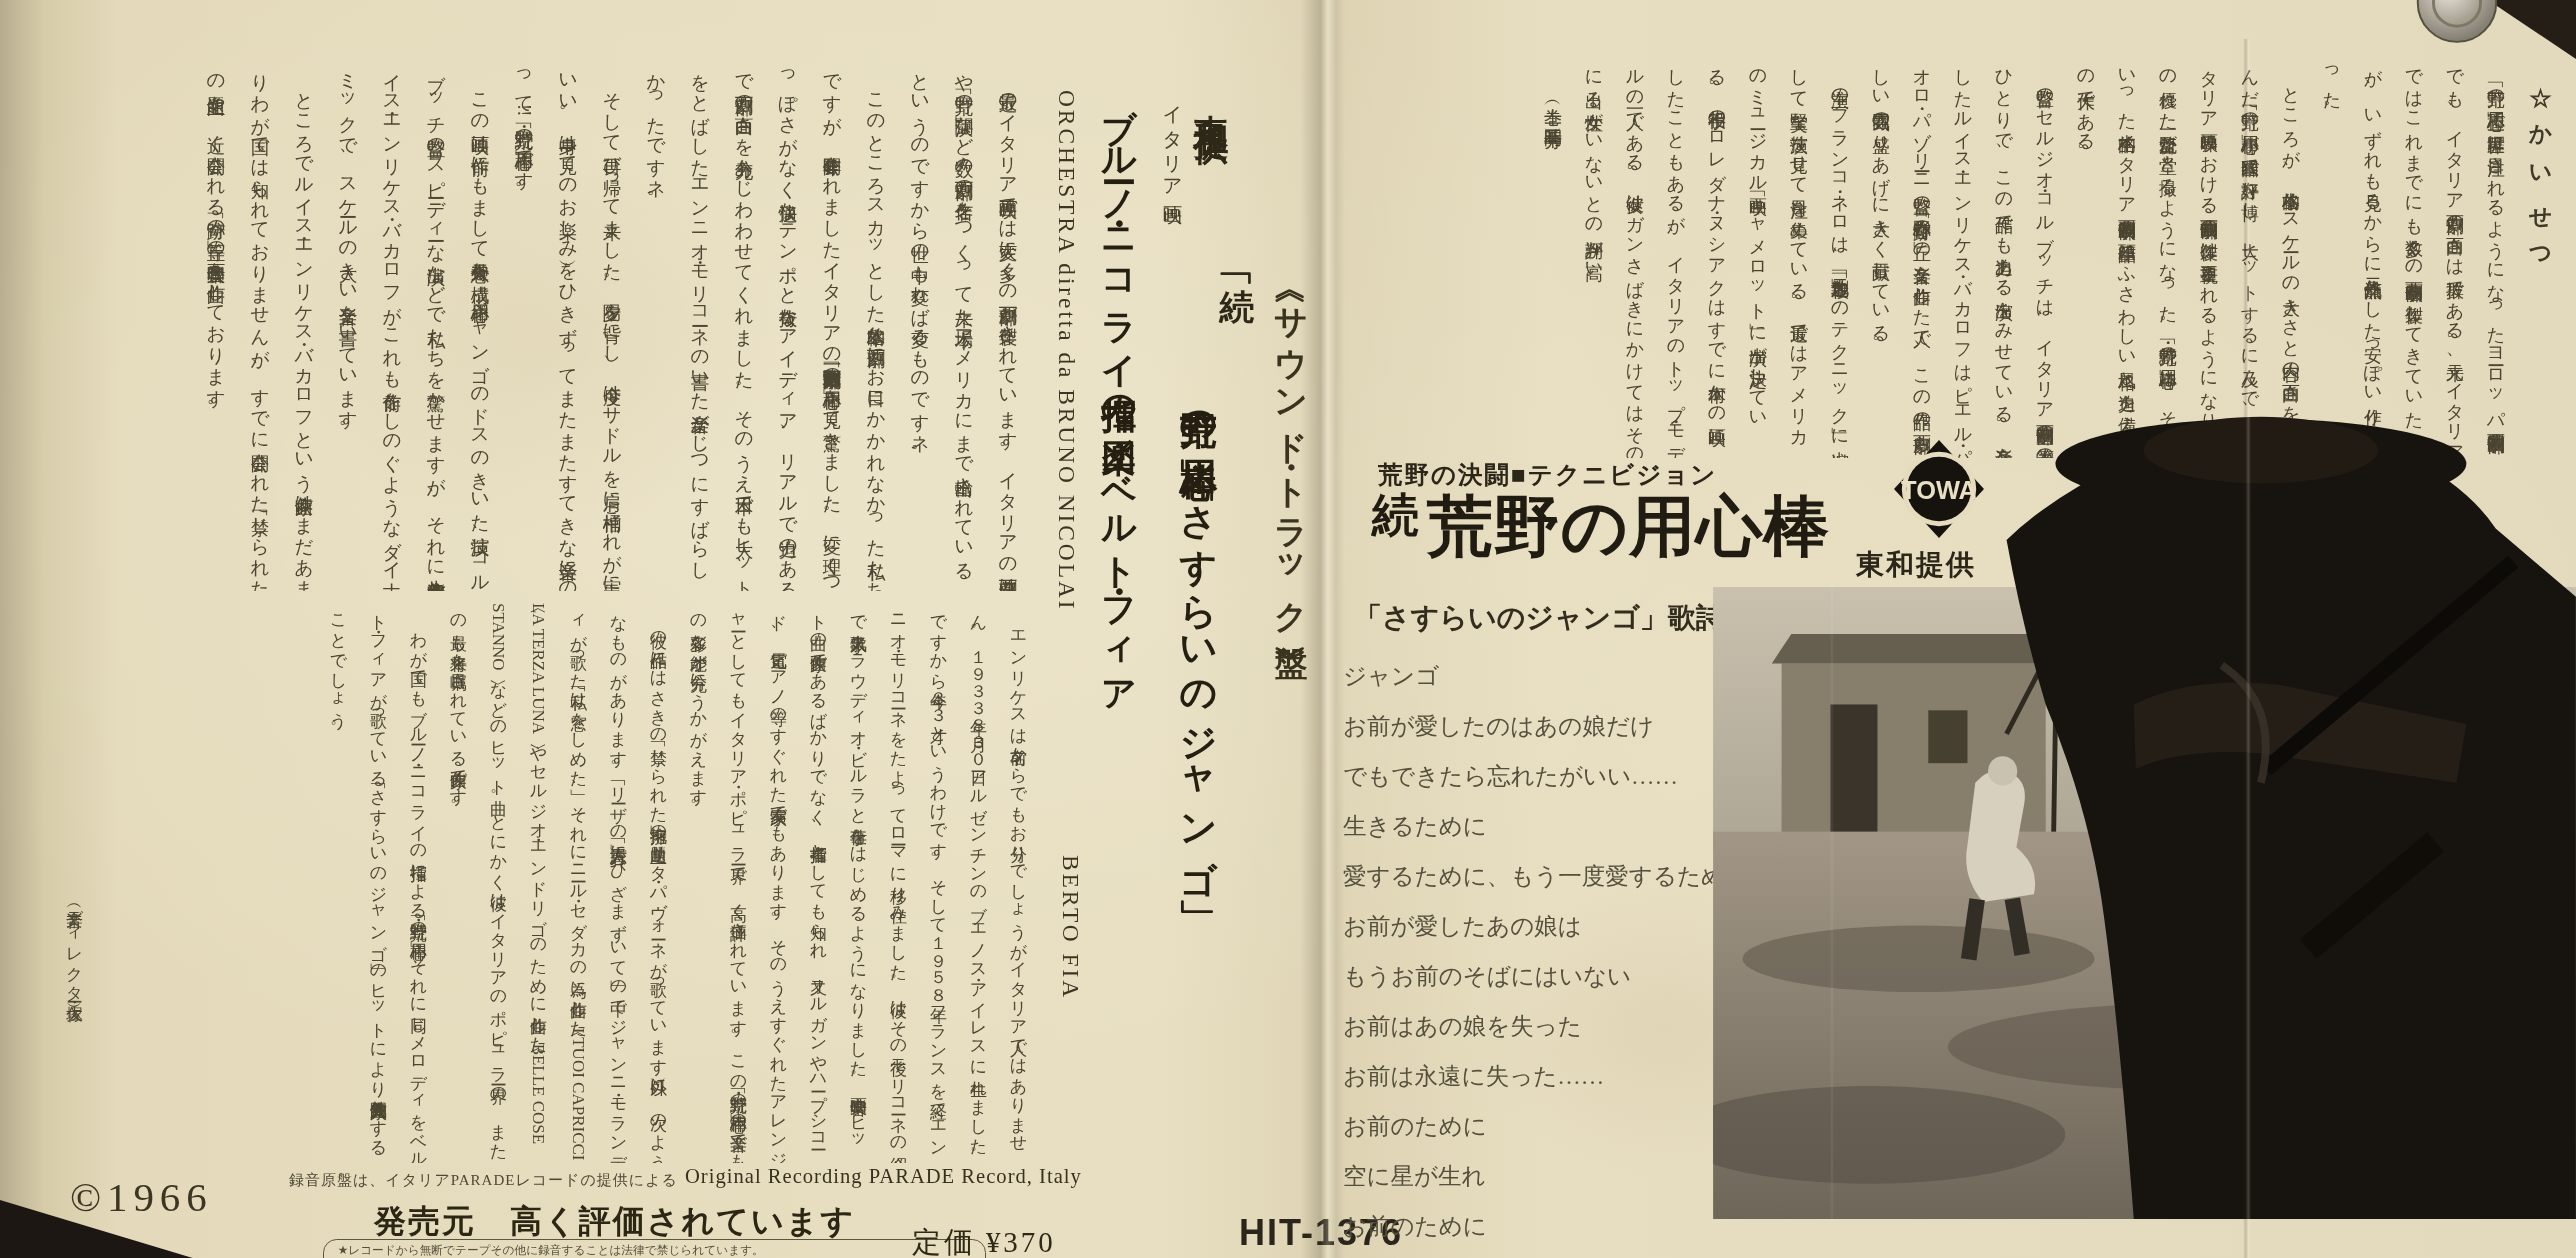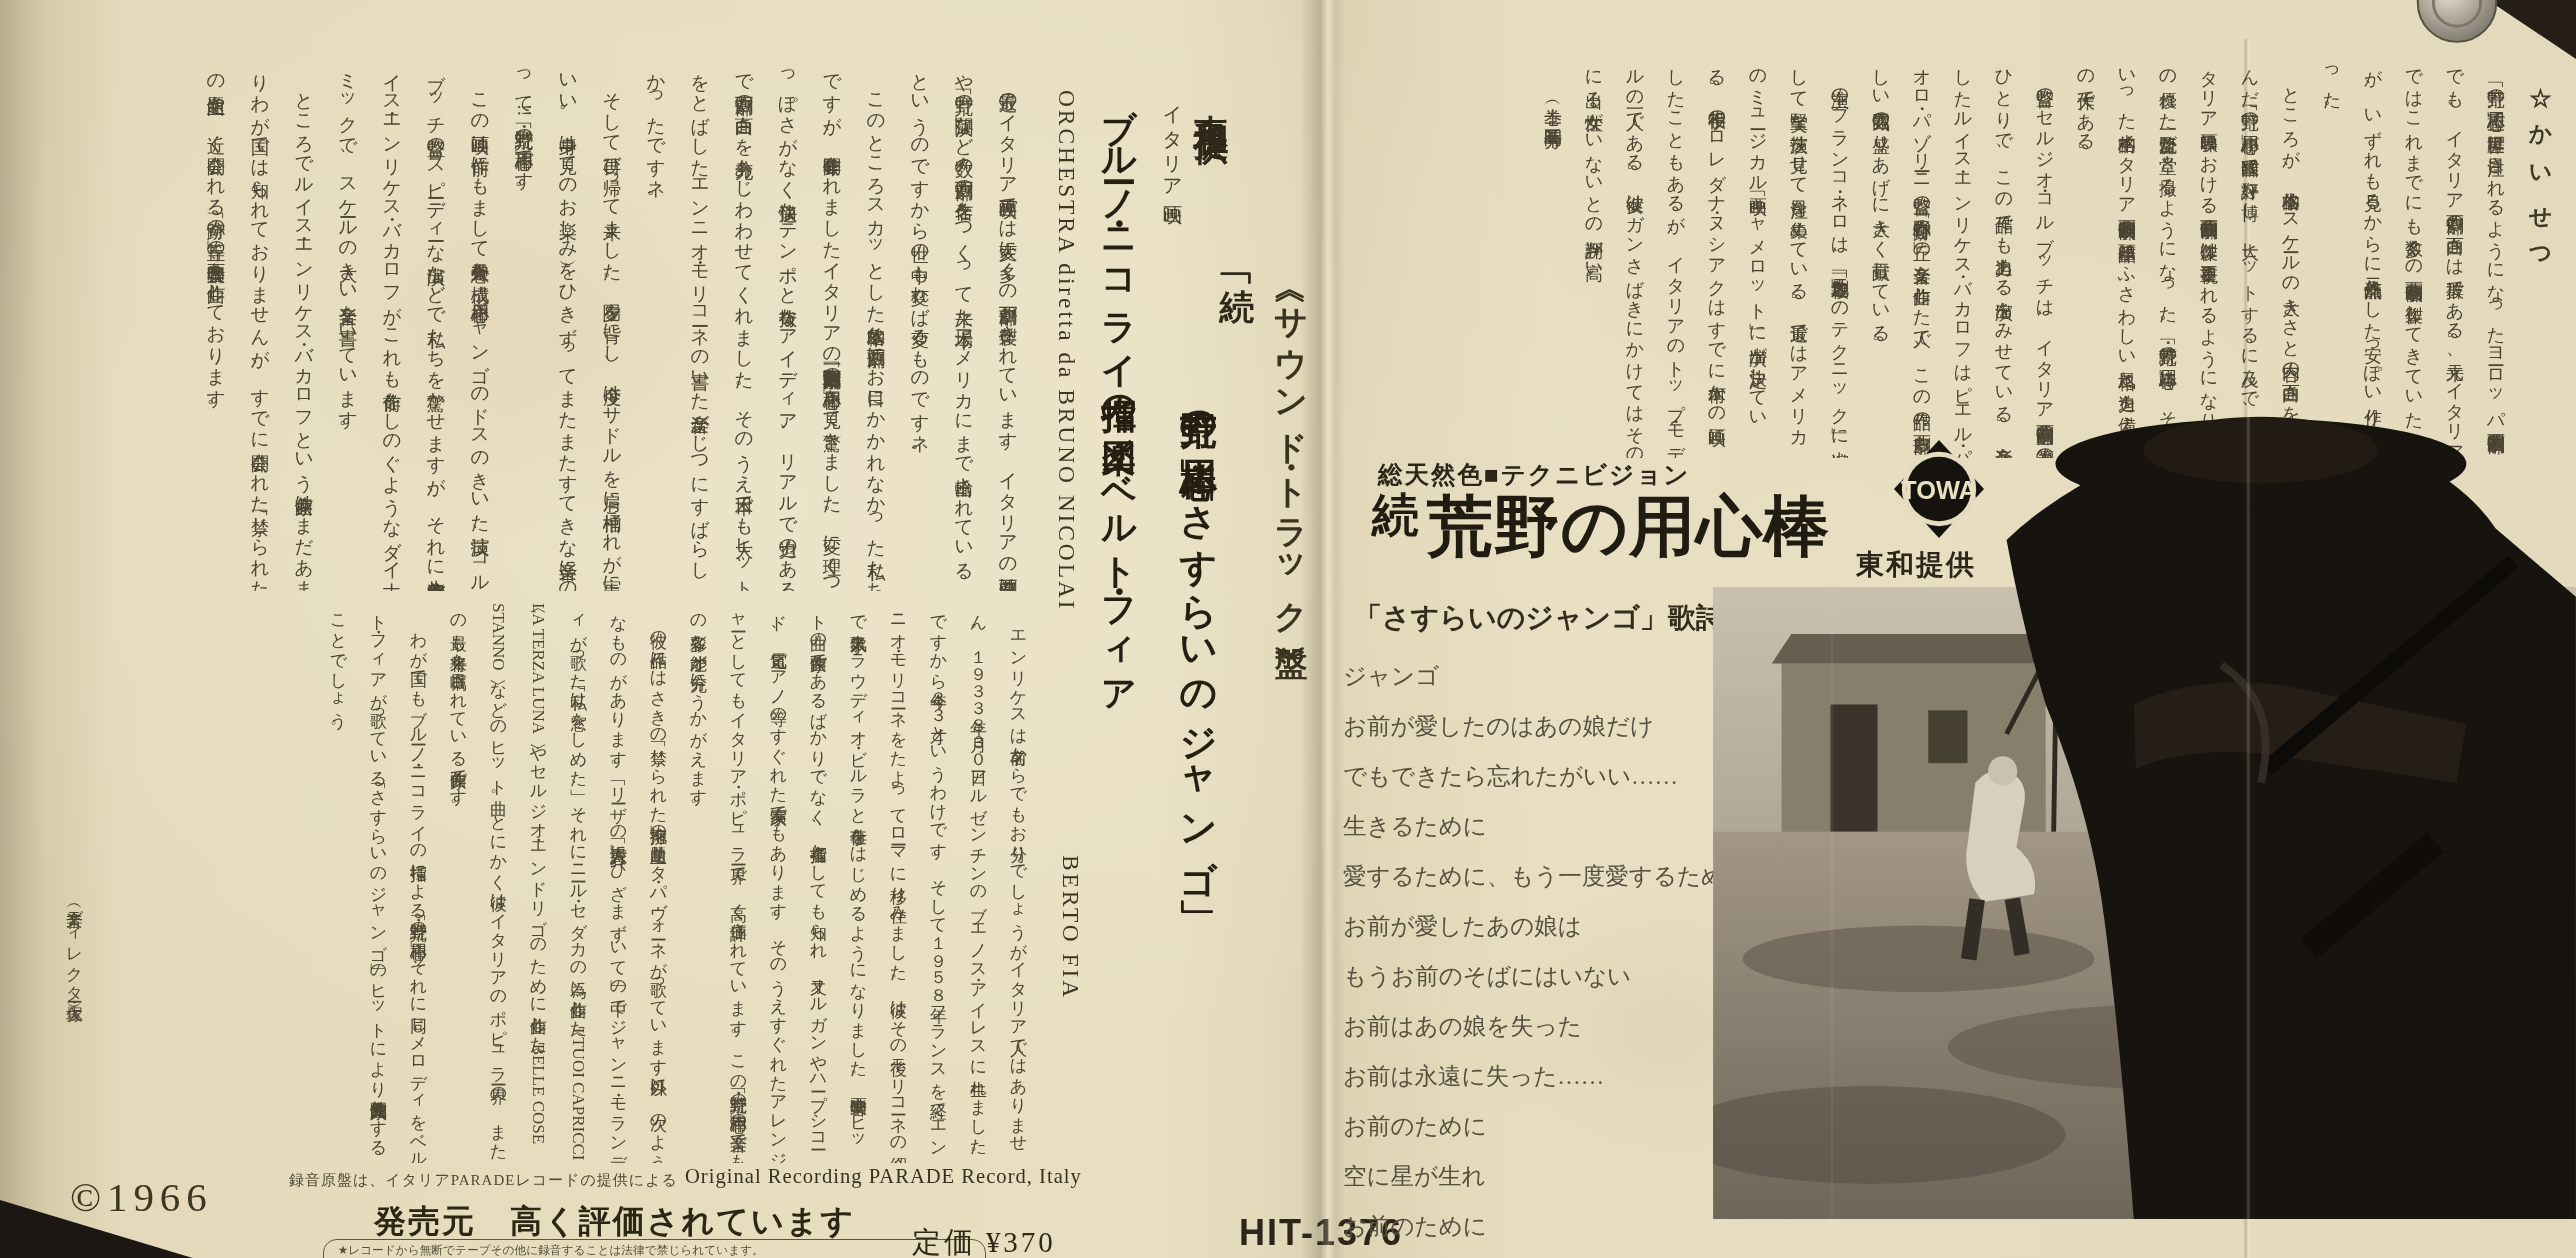--- a/index.html
+++ b/index.html
@@ -107,21 +107,21 @@
   <div class="price">定価 ¥370</div>
   <div class="catalog">HIT-1376</div>
 
   <div class="kaisetsu-head v">☆かいせつ</div>
   <div class="kaisetsu-body v col-flow">　「荒野の用心棒」で一躍世界に注目されるようになったヨーロッパ製西部劇映画の中でも、イタリア西部劇の面白さは抜群である。元来、イタリア映画界ではこれまでにも数多くの西部劇映画を製作してきていたが、いずれも見るからに二流作品然とした安っぽい作りだった。
 　ところが、本格的なスケールの大きさと内容の面白さを盛りこんだ「荒野の用心棒」が欧米各国で好評を博し、大ヒットするに及んで、イタリア映画界における西部劇映画の製作は重要視されるようになり、演出力の優れた一流監督が堂々と撮るようになった。「続・荒野の用心棒」は、そういった本格的イタリア製西部劇映画の筆頭作品にふさわしい風格と迫力を備えた話題の大作である。
 　監督のセルジオ・コルブッチは、イタリア西部劇映画の第一人者のひとりで、この作品でも迫力ある演出をみせている。音楽を担当したルイス・エンリケス・バカロフはピエル・パオロ・パゾリーニ監督の野心作「奇跡の丘」の音楽を作曲した人で、この作品の西部劇らしい雰囲気の盛りあげに大きく貢献している。
 　主演のフランコ・ネロは、「天地創造」「殺しのテクニック」に出演して堅実な演技を見せて注目を集めている。最近ではアメリカのミュージカル映画「キャメロット」に出演が決定している。相手役のロレダナ・ヌシアクはすでに何本かの映画に、出演したこともあるが、イタリアのトップ・モデルの一人である。彼女はガンさばきにかけてはその右に出る女性がいないとの評判が高い。
 　　（十巻　一時間三十二分）</div>
 
-  <div class="format-line">総天然色■テクニビジョン</div>
+  <div class="format-line">荒野の決闘■テクニビジョン</div>
   <div class="film-title">
     <span class="zoku">続</span><span class="main">荒野の用心棒</span>
   </div>
 
   <div class="towa-block">
     <svg width="90" height="98" viewBox="0 0 92 100" style="display:block;margin:0 auto;">
       <polygon points="46,0 92,50 46,100 0,50" fill="#16130e"></polygon>
       <circle cx="46" cy="50" r="38" fill="#e5dbbe"></circle>
       <circle cx="46" cy="50" r="33" fill="#16130e"></circle>
       <text x="46" y="60" text-anchor="middle" font-family="Liberation Sans, DejaVu Sans, sans-serif" font-size="26" font-weight="bold" fill="#e9e0c4">TOWA</text>

